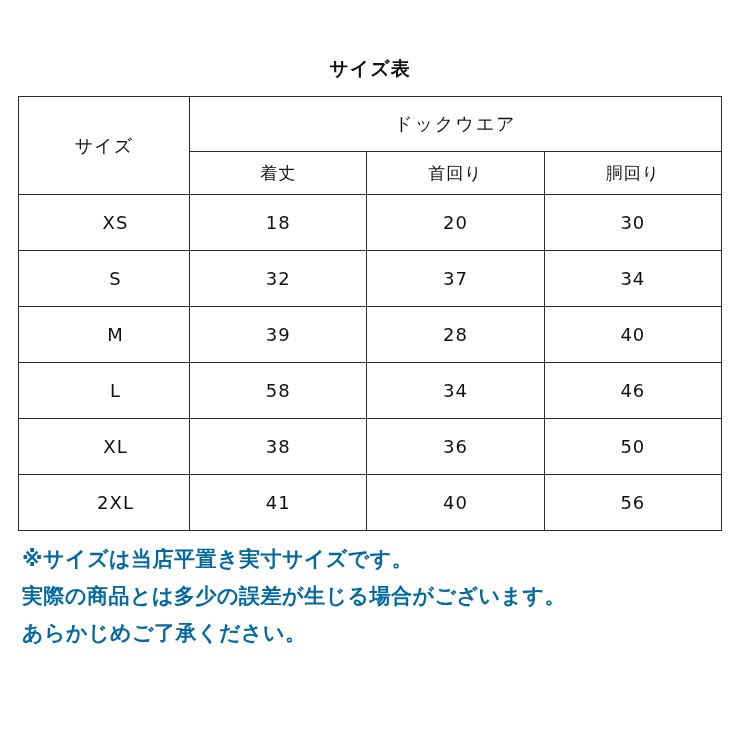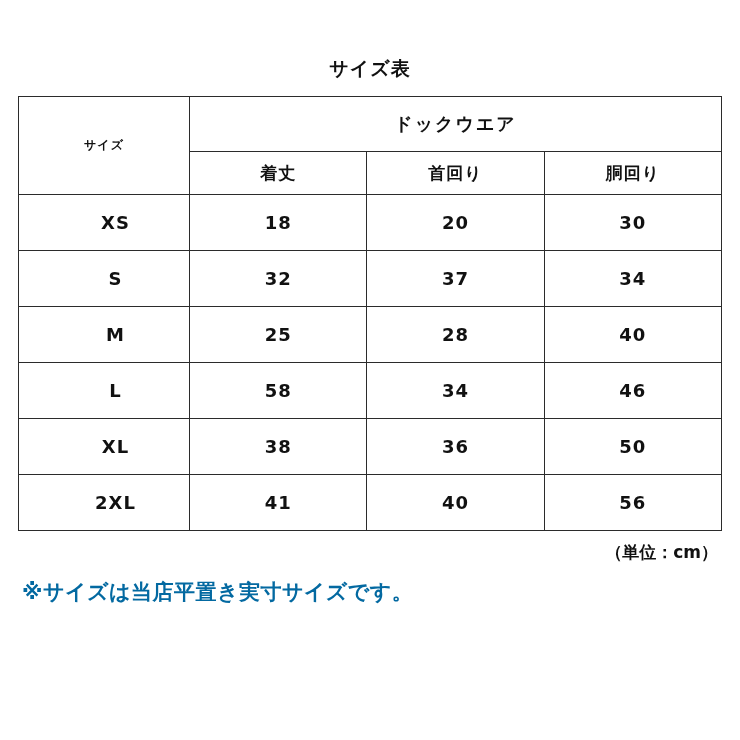--- a/index.html
+++ b/index.html
@@ -34,26 +34,26 @@
   }
   table.size-table {
     width: 704px;
     border-collapse: collapse;
     table-layout: fixed;
   }
   table.size-table th,
   table.size-table td {
     border: 1px solid #2b2b2b;
     text-align: center;
-    font-weight: 700;
+    font-weight: 400;
     color: #111111;
   }
   table.size-table th.sizecol {
     width: 168px;
-    font-size: 12px;
+    font-size: 18px;
     letter-spacing: 1px;
   }
   table.size-table th.group {
     font-size: 18px;
     letter-spacing: 2px;
     height: 52px;
   }
   table.size-table th.sub {
     font-size: 17px;
     letter-spacing: 1px;
@@ -115,21 +115,21 @@
           <td>30</td>
         </tr>
         <tr>
           <td class="rowhead">S</td>
           <td>32</td>
           <td>37</td>
           <td>34</td>
         </tr>
         <tr>
           <td class="rowhead">M</td>
-          <td>25</td>
+          <td>39</td>
           <td>28</td>
           <td>40</td>
         </tr>
         <tr>
           <td class="rowhead">L</td>
           <td>58</td>
           <td>34</td>
           <td>46</td>
         </tr>
         <tr>
@@ -141,19 +141,20 @@
         <tr>
           <td class="rowhead">2XL</td>
           <td>41</td>
           <td>40</td>
           <td>56</td>
         </tr>
       </tbody>
     </table>
   </div>
 
-  <div class="unit">（単位：cm）</div>
 
   <div class="notes">
     <p>※サイズは当店平置き実寸サイズです。</p>
+    <p>実際の商品とは多少の誤差が生じる場合がございます。</p>
+    <p>あらかじめご了承ください。</p>
   </div>
 
 </div>
 
 </body></html>

